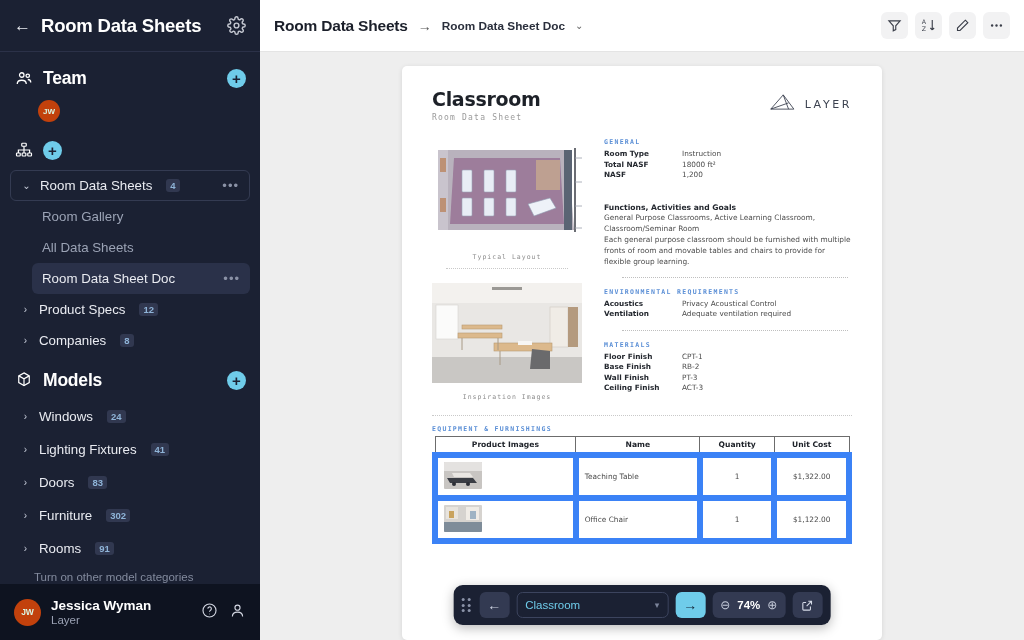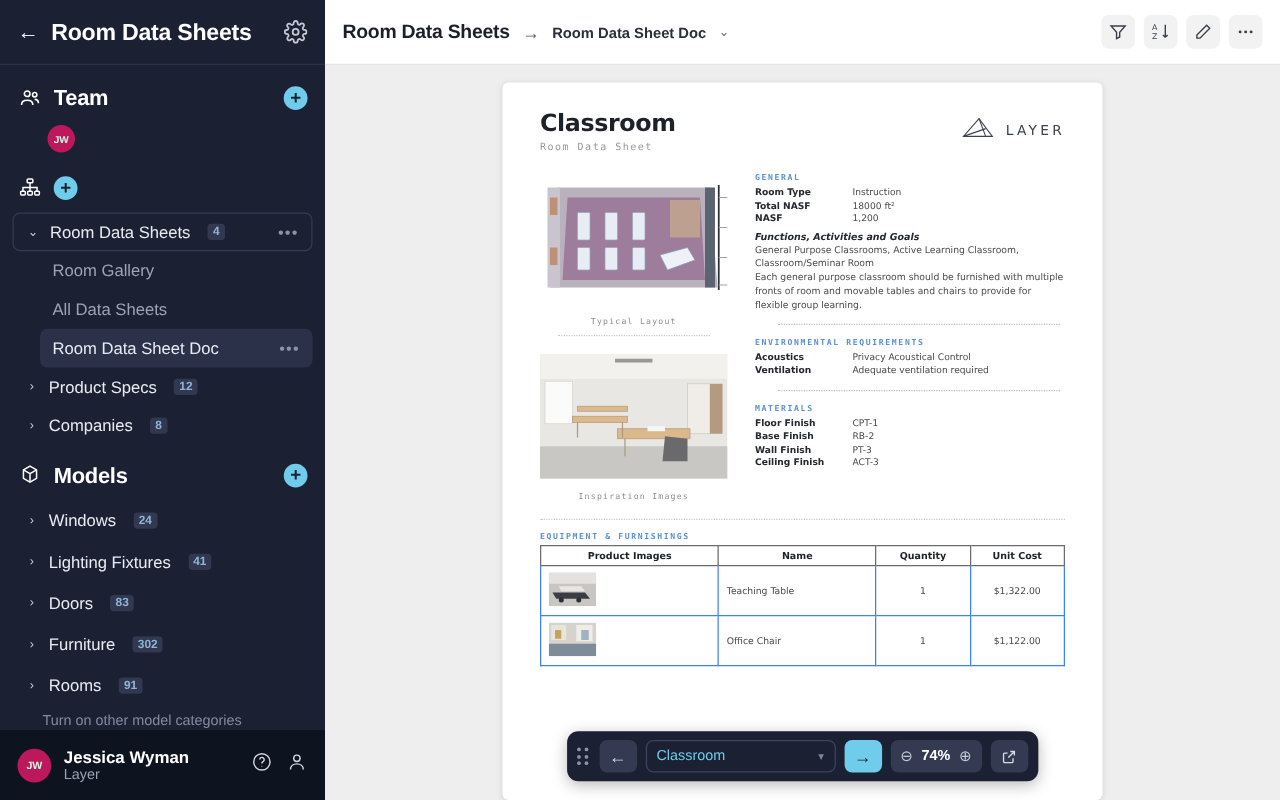--- a/index.html
+++ b/index.html
@@ -31,21 +31,21 @@
   .grp-head .gicon { width: 20px; height: 20px; flex: none; display:flex; align-items:center; justify-content:center;}
   .grp-head .gtxt { color: #fff; font-size: 17.5px; font-weight: bold; flex: 1; letter-spacing: -0.2px;}
   .plus {
     width: 19px; height: 19px; border-radius: 50%; background: #6fccea;
     display: flex; align-items: center; justify-content: center; cursor: pointer; flex:none;
   }
   .plus:before { content: "+"; color: #1b2133; font-size: 15px; line-height: 13px; font-weight: 600;}
 
   .avatar-row { padding: 2px 0 8px 38px; }
   .avatar {
-    width: 22px; height: 22px; border-radius: 50%; background: #be185d;
+    width: 22px; height: 22px; border-radius: 50%; background: #c2410c;
     color: #d9f7e5; font-size: 8px; font-weight: bold; display: flex;
     align-items: center; justify-content: center; cursor: pointer;
   }
 
   .cat-box { margin: 0 10px; }
   .row {
     display: flex; align-items: center; height: 31px; padding: 0 10px;
     border-radius: 6px; gap: 8px; cursor: pointer;
   }
   .row.boxed { border: 1px solid #343b52; }
@@ -109,33 +109,33 @@
              margin-top: 6px; font-family:"DejaVu Sans Mono", monospace;}
   .fig-rule { border-top: 1px dotted #c9c9c9; margin: 7px 14px 0; }
 
   .sec-title {
     font-size: 6.5px; color: #5b8fd6; letter-spacing: 1.3px; font-weight: bold;
     font-family:"DejaVu Sans Mono", monospace; margin-bottom: 3px;
   }
   .spec { display: flex; font-size: 7.3px; line-height: 10.5px; color: #3a3a3a; }
   .spec .k { width: 78px; font-weight: bold; flex: none; color:#24282f;}
   .spec .v { color: #4c4c4c; }
-  .para-h { font-size: 7.6px; font-weight: bold; color: #24282f; margin-top: 4px; font-style: italic; }
+  .para-h { font-size: 7.6px; font-weight: bold; color: #24282f; margin-top: 22px; }
   .para { font-size: 7.4px; line-height: 11px; color: #4c4c4c; }
   .dot-rule { border-top: 1px dotted #bfbfbf; margin: 10px 4px 10px 18px; }
 
   .eq-wrap { margin-top: 14px; }
   .eq-rule { border-top: 1px dotted #c9c9c9; margin: 0 0 9px; }
   table.eq { width: 100%; border-collapse: collapse; }
   table.eq th {
     border: 1px solid #6c6c6c; font-size: 7.6px; color: #1d2128; padding: 3px 0;
     font-weight: bold; background:#fff;
   }
   table.eq td {
-    border: 1px solid #3b82f6; font-size: 7.4px; color: #4a4a4a; padding: 4px 6px;
+    border: 6px solid #3b82f6; font-size: 7.4px; color: #4a4a4a; padding: 4px 6px;
     height: 40px;
   }
   table.eq td.c { text-align: center; }
   .thumb { width: 38px; height: 27px; margin: 0 auto; border-radius: 1px; }
 
   
   .floatbar {
     position: absolute; left: 50%; transform: translateX(-50%); bottom: 15px;
     height: 40px; background: #1b2133; border-radius: 9px; display: flex;
     align-items: center; gap: 7px; padding: 0 8px;

